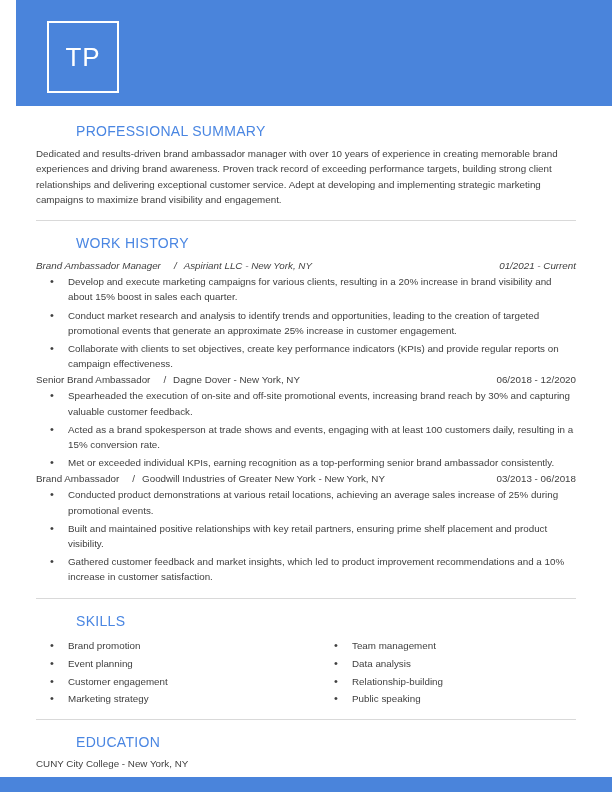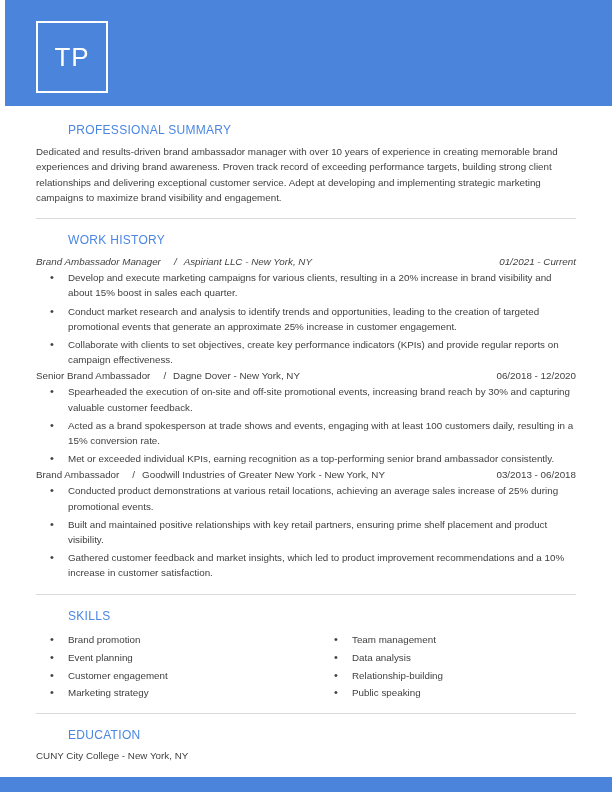--- a/index.html
+++ b/index.html
@@ -7,21 +7,21 @@
     width: 612px; height: 792px;
     font-family: "Liberation Sans", sans-serif;
     background: #ffffff;
     position: relative;
     overflow: hidden;
   }
   .page { width: 612px; height: 792px; position: relative; background: #ffffff; }
 
   
   .header {
-    position: absolute; top: 0; left: 5px; right: 0;
+    position: absolute; top: 0; left: 16px; right: 0;
     height: 106px;
     background: #4a84db;
   }
   .monogram {
     position: absolute; left: 31px; top: 21px;
     width: 68px; height: 68px;
     border: 2px solid #ffffff;
     display: flex; align-items: center; justify-content: center;
     color: #ffffff; font-size: 26px; letter-spacing: 1px;
   }
@@ -34,22 +34,22 @@
   }
   .contact-line {
     color: #ffffff; font-size: 9.5px; line-height: 12px;
     letter-spacing: 0.2px; margin-top: 1px;
   }
   .contact-line .sep { margin: 0 5px; }
 
   
   .section { padding: 0 36px; }
   h2.sec-heading {
-    margin: 0 0 7px 0;
-    color: #4a86e2; font-size: 12px; font-weight: 400;
+    margin: 0 0 7px 8px;
+    color: #4a86e2; font-size: 14px; font-weight: 400;
     letter-spacing: 0.3px;
     padding-left: 32px;
   }
   .body-text, .job-title-row, .bullets li, .edu-line, .skill-li {
     color: #3f3f3f; font-size: 9.8px;
   }
   .summary-section { padding-top: 17px; }
   .summary-text { margin: 0; line-height: 15.3px; max-width: 540px; }
 
   .divider {

